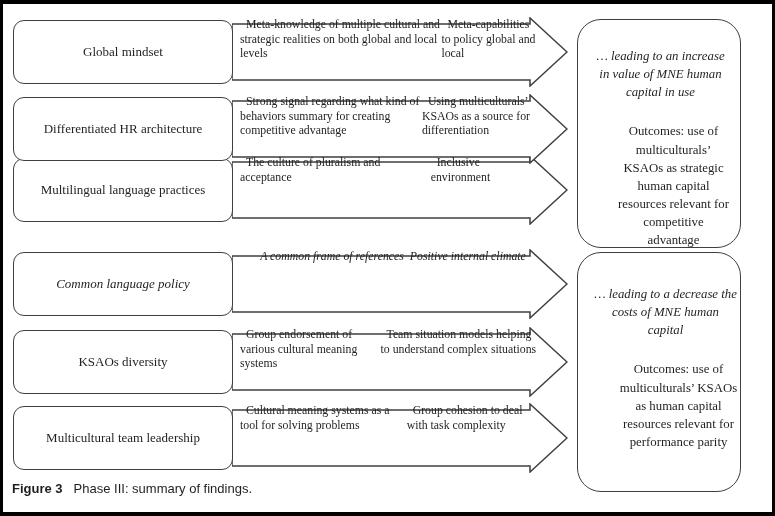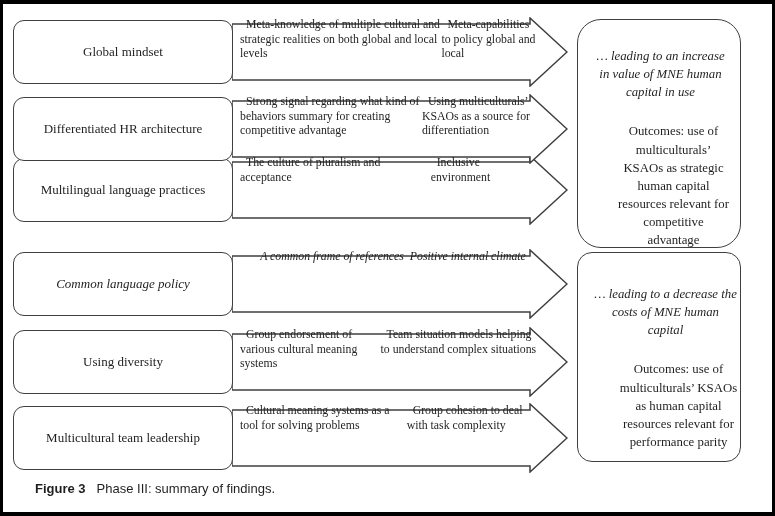--- a/index.html
+++ b/index.html
@@ -31,50 +31,50 @@
     font-size:11.8px;line-height:1.25;
   }
   .arrow-item{text-indent:6px;}
   
   .outcome-box{
     position:absolute;left:574px;width:164px;
     border:1.6px solid var(--line);border-radius:24px;background:var(--bg);
     text-align:center;font-size:12.8px;line-height:1.42;
   }
   .outcome-box.top{top:15px;height:229px;padding:27px 9px 8px 12px;}
-  .outcome-box.bottom{top:248px;height:210px;padding:32px 2px 8px 15px;border-radius:15px;}
+  .outcome-box.bottom{top:248px;height:240px;padding:32px 2px 8px 15px;}
   .outcome-lead{font-style:italic;margin:0;}
   .outcome-body{margin-top:21px;margin-left:26px;}
   
   .figure-caption{
     position:absolute;left:9px;top:477px;width:600px;
     font-family:"Liberation Sans", sans-serif;font-size:13px;
   }
-  .caption-label{font-weight:bold;margin-right:11px;margin-left:23px;}
+  .caption-label{font-weight:bold;margin-right:11px;}
 </style>
 </head>
 <body>
 
 <div class="figure-frame">
   <div class="stage">
       <div class="row" style="top: 402px;">
     <div class="antecedent-box">
       <span>Multicultural team leadership</span>
     </div>
     <svg class="arrow-svg" viewBox="0 0 336 70" preserveAspectRatio="none" aria-hidden="true">
       <path d="M0,7 H298 V1 L335,35 L298,69 V63 H0 Z"></path>
     </svg>
     <div class="arrow-text">
           <div class="arrow-item">Cultural meaning systems as a tool for solving problems</div>
           <div class="arrow-item">Group cohesion to deal with task complexity</div>
         </div>
   </div>
       <div class="row" style="top: 326px;">
     <div class="antecedent-box">
-      <span>Using diversity</span>
+      <span>KSAOs diversity</span>
     </div>
     <svg class="arrow-svg" viewBox="0 0 336 70" preserveAspectRatio="none" aria-hidden="true">
       <path d="M0,7 H298 V1 L335,35 L298,69 V63 H0 Z"></path>
     </svg>
     <div class="arrow-text">
           <div class="arrow-item">Group endorsement of various cultural meaning systems</div>
           <div class="arrow-item">Team situation models helping to understand complex situations</div>
         </div>
   </div>
       <div class="row" style="top: 248px; font-style: italic;">

